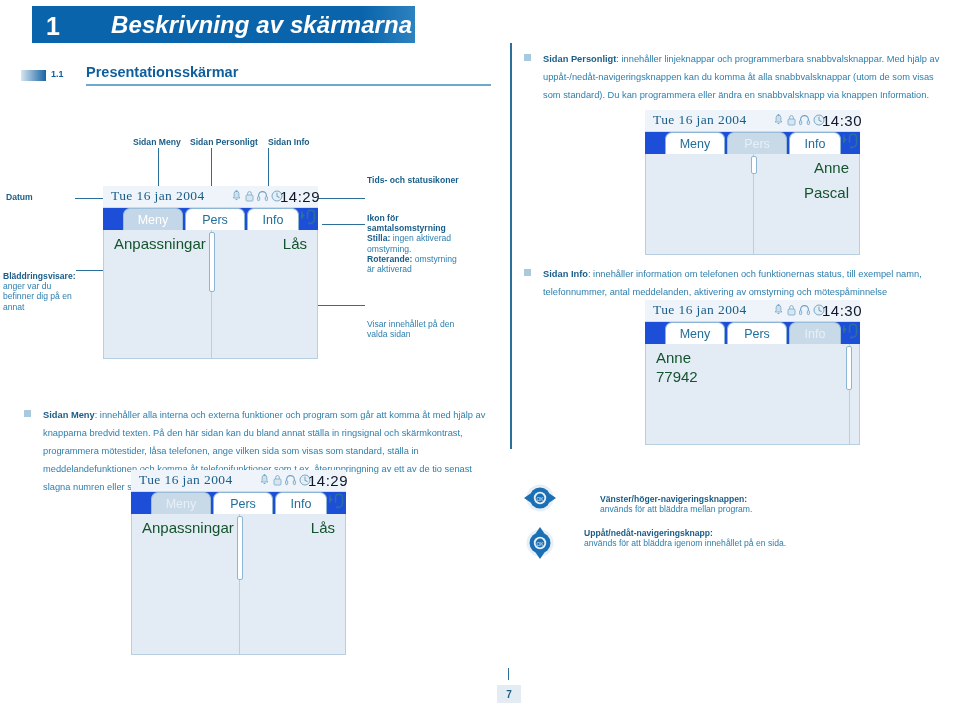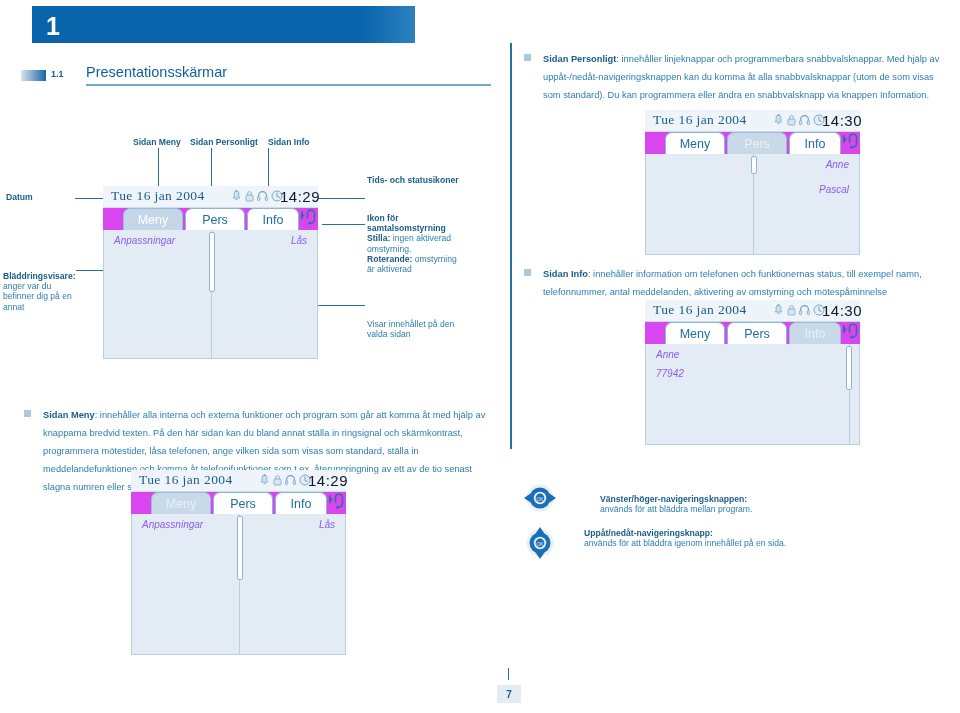--- a/index.html
+++ b/index.html
@@ -26,21 +26,21 @@
     font-size:24px;font-weight:bold;font-style:italic;color:#ffffff;
     letter-spacing:.1px;
   }
 
   
   #section-swatch{
     left:21px;top:70px;width:25px;height:11px;
     background:linear-gradient(to right,#d7e5f0,#1764a4);
   }
   #section-number{left:51px;top:69px;font-size:9px;font-weight:bold;color:#0f5f9e;}
-  #section-title{left:86px;top:64px;font-size:14.5px;font-weight:normal;color:#0f5f9e;}
+  #section-title{left:86px;top:64px;font-size:14.5px;font-weight:bold;color:#0f5f9e;}
   #section-rule{left:86px;top:84px;width:405px;height:1.5px;background:#6fa8cf;}
 
   
   #column-divider{left:510px;top:43px;width:1.6px;height:406px;background:#2b6f9c;}
 
   
   .bullet-block{width:420px;}
   .bullet-block .bullet{
     position:absolute;left:0;top:4px;width:7px;height:7px;background:#a9c9de;
   }
@@ -80,34 +80,34 @@
   }
   .screen .sb-date{
     position:absolute;left:8px;top:2px;font-size:13.5px;color:#1a5d88;
     letter-spacing:.4px;font-family:"Liberation Serif","DejaVu Serif",serif;font-weight:normal;
   }
   .screen .sb-icons{position:absolute;top:4px;display:flex;gap:3px;align-items:center;}
   .screen .sb-time{
     position:absolute;top:2px;font-size:15px;color:#0f172a;letter-spacing:.5px;
     font-family:Liberation Sans, sans-serif;
   }
-  .screen .tabstrip{position:relative;height:22px;background:#d946ef;}
+  .screen .tabstrip{position:relative;height:22px;background:#1d4ed8;}
   .screen .tab{
     position:absolute;top:0;height:22px;
     border:1.2px solid #8cb6d4;border-bottom:none;
     border-radius:7px 7px 0 0;background:#ffffff;
     font-size:12.5px;color:#1f6d9c;
     display:flex;align-items:center;justify-content:center;
   }
   .screen .tab.sel{background:#c3d7e8;color:#ffffff;border-color:#9bbdd7;}
   .screen .tab.sel.grey{background:#c8d9e8;color:#e8f0f7;}
   .screen .body{
     position:relative;background:#e3ecf4;border:1.2px solid #b7cfe0;border-top:none;
   }
-  .screen .body-item{position:absolute;font-size:10px;color:#8b5cf6;font-style:italic;}
+  .screen .body-item{position:absolute;font-size:15px;color:#14532d;}
   .screen .scroll-track{position:absolute;width:1.3px;background:#b9cee0;}
   .screen .scroll-thumb{position:absolute;width:4px;border-radius:2px;background:#ffffff;border:1px solid #8cb6d4;}
   .screen .hand{position:absolute;}
 
   
   .navkey{position:absolute;}
 
   
   #page-number{
     left:497px;top:685px;width:24px;height:18px;background:#e4ecf3;
@@ -117,20 +117,21 @@
   #page-tick{left:508px;top:668px;width:1.3px;height:12px;background:#2b6f9c;}
 
   .nav-txt{font-size:8.6px;line-height:10.4px;color:#2d7fae;}
   .nav-txt b{color:#1a5d88;font-weight:bold;}
 </style>
 </head>
 <body>
 
 <div class="abs" id="chapter-banner">
   <span id="chapter-number">1</span>
+  <span id="chapter-title">Beskrivning av skärmarna</span>
 </div>
 
 <div class="abs" id="section-swatch"></div>
 <div class="abs" id="section-number">1.1</div>
 <div class="abs" id="section-title">Presentationsskärmar</div>
 <div class="abs" id="section-rule"></div>
 
 <div class="abs" id="column-divider"></div>
 
 <div class="abs bullet-block" id="para-personligt">

